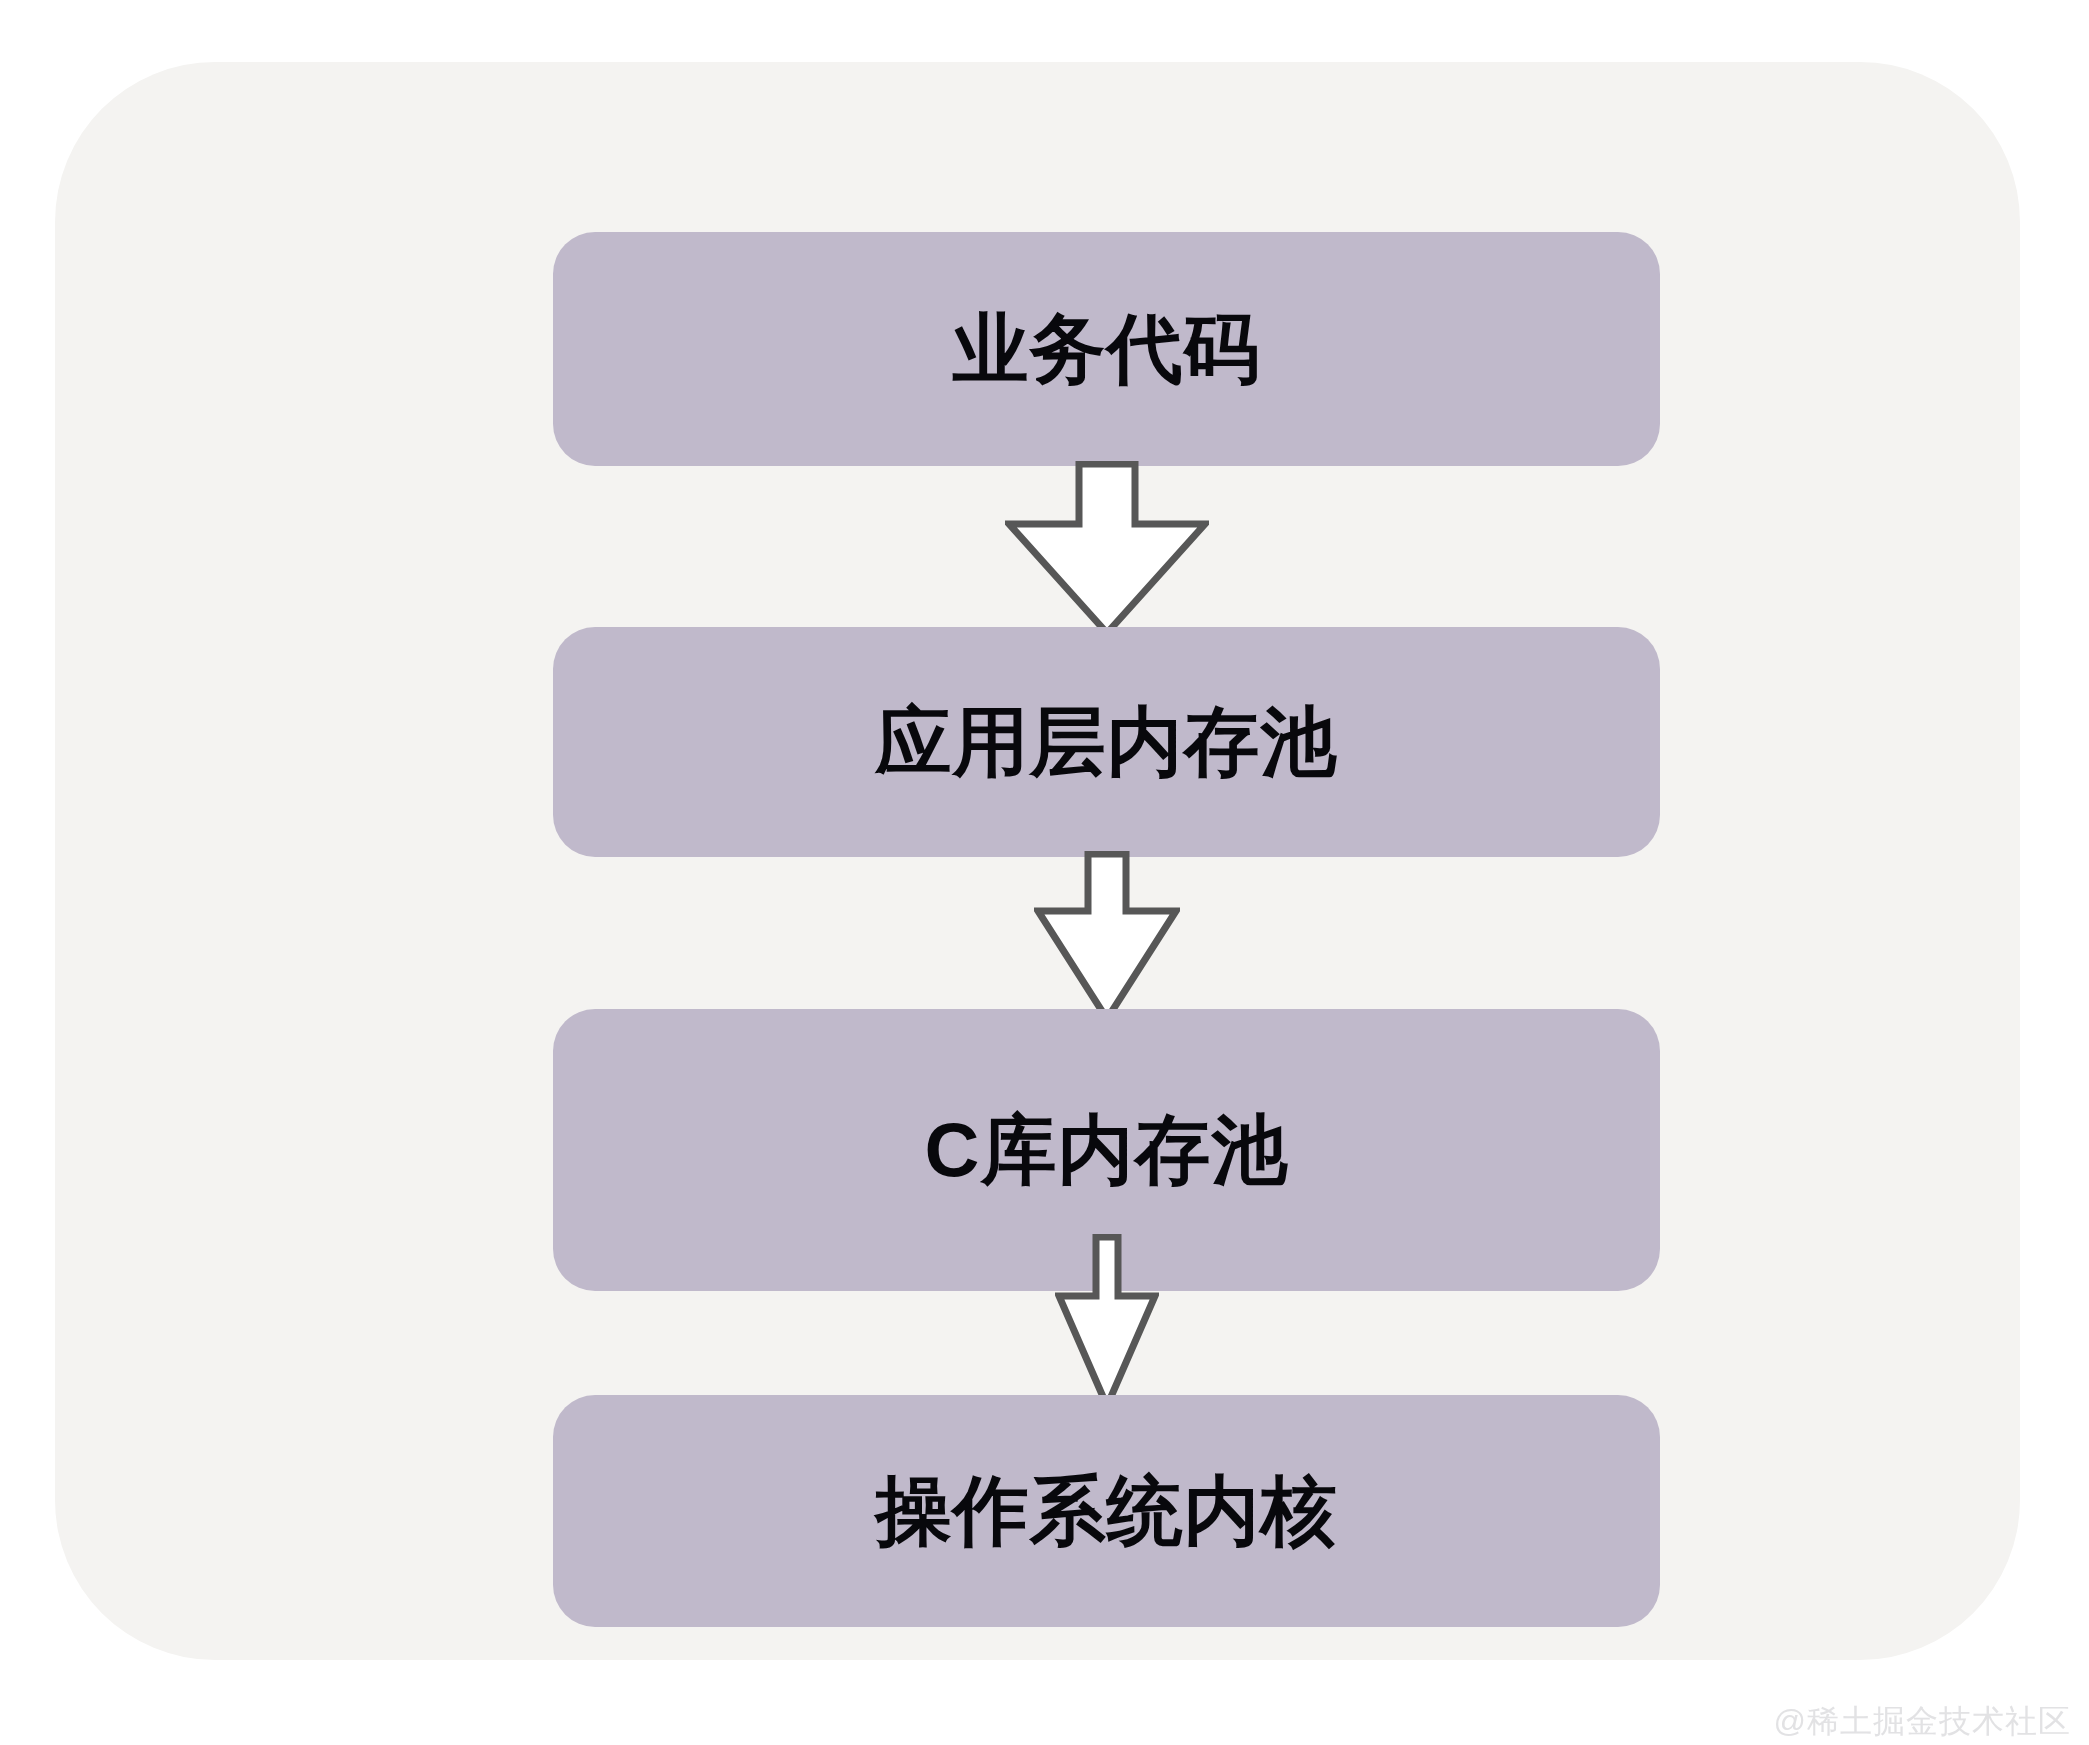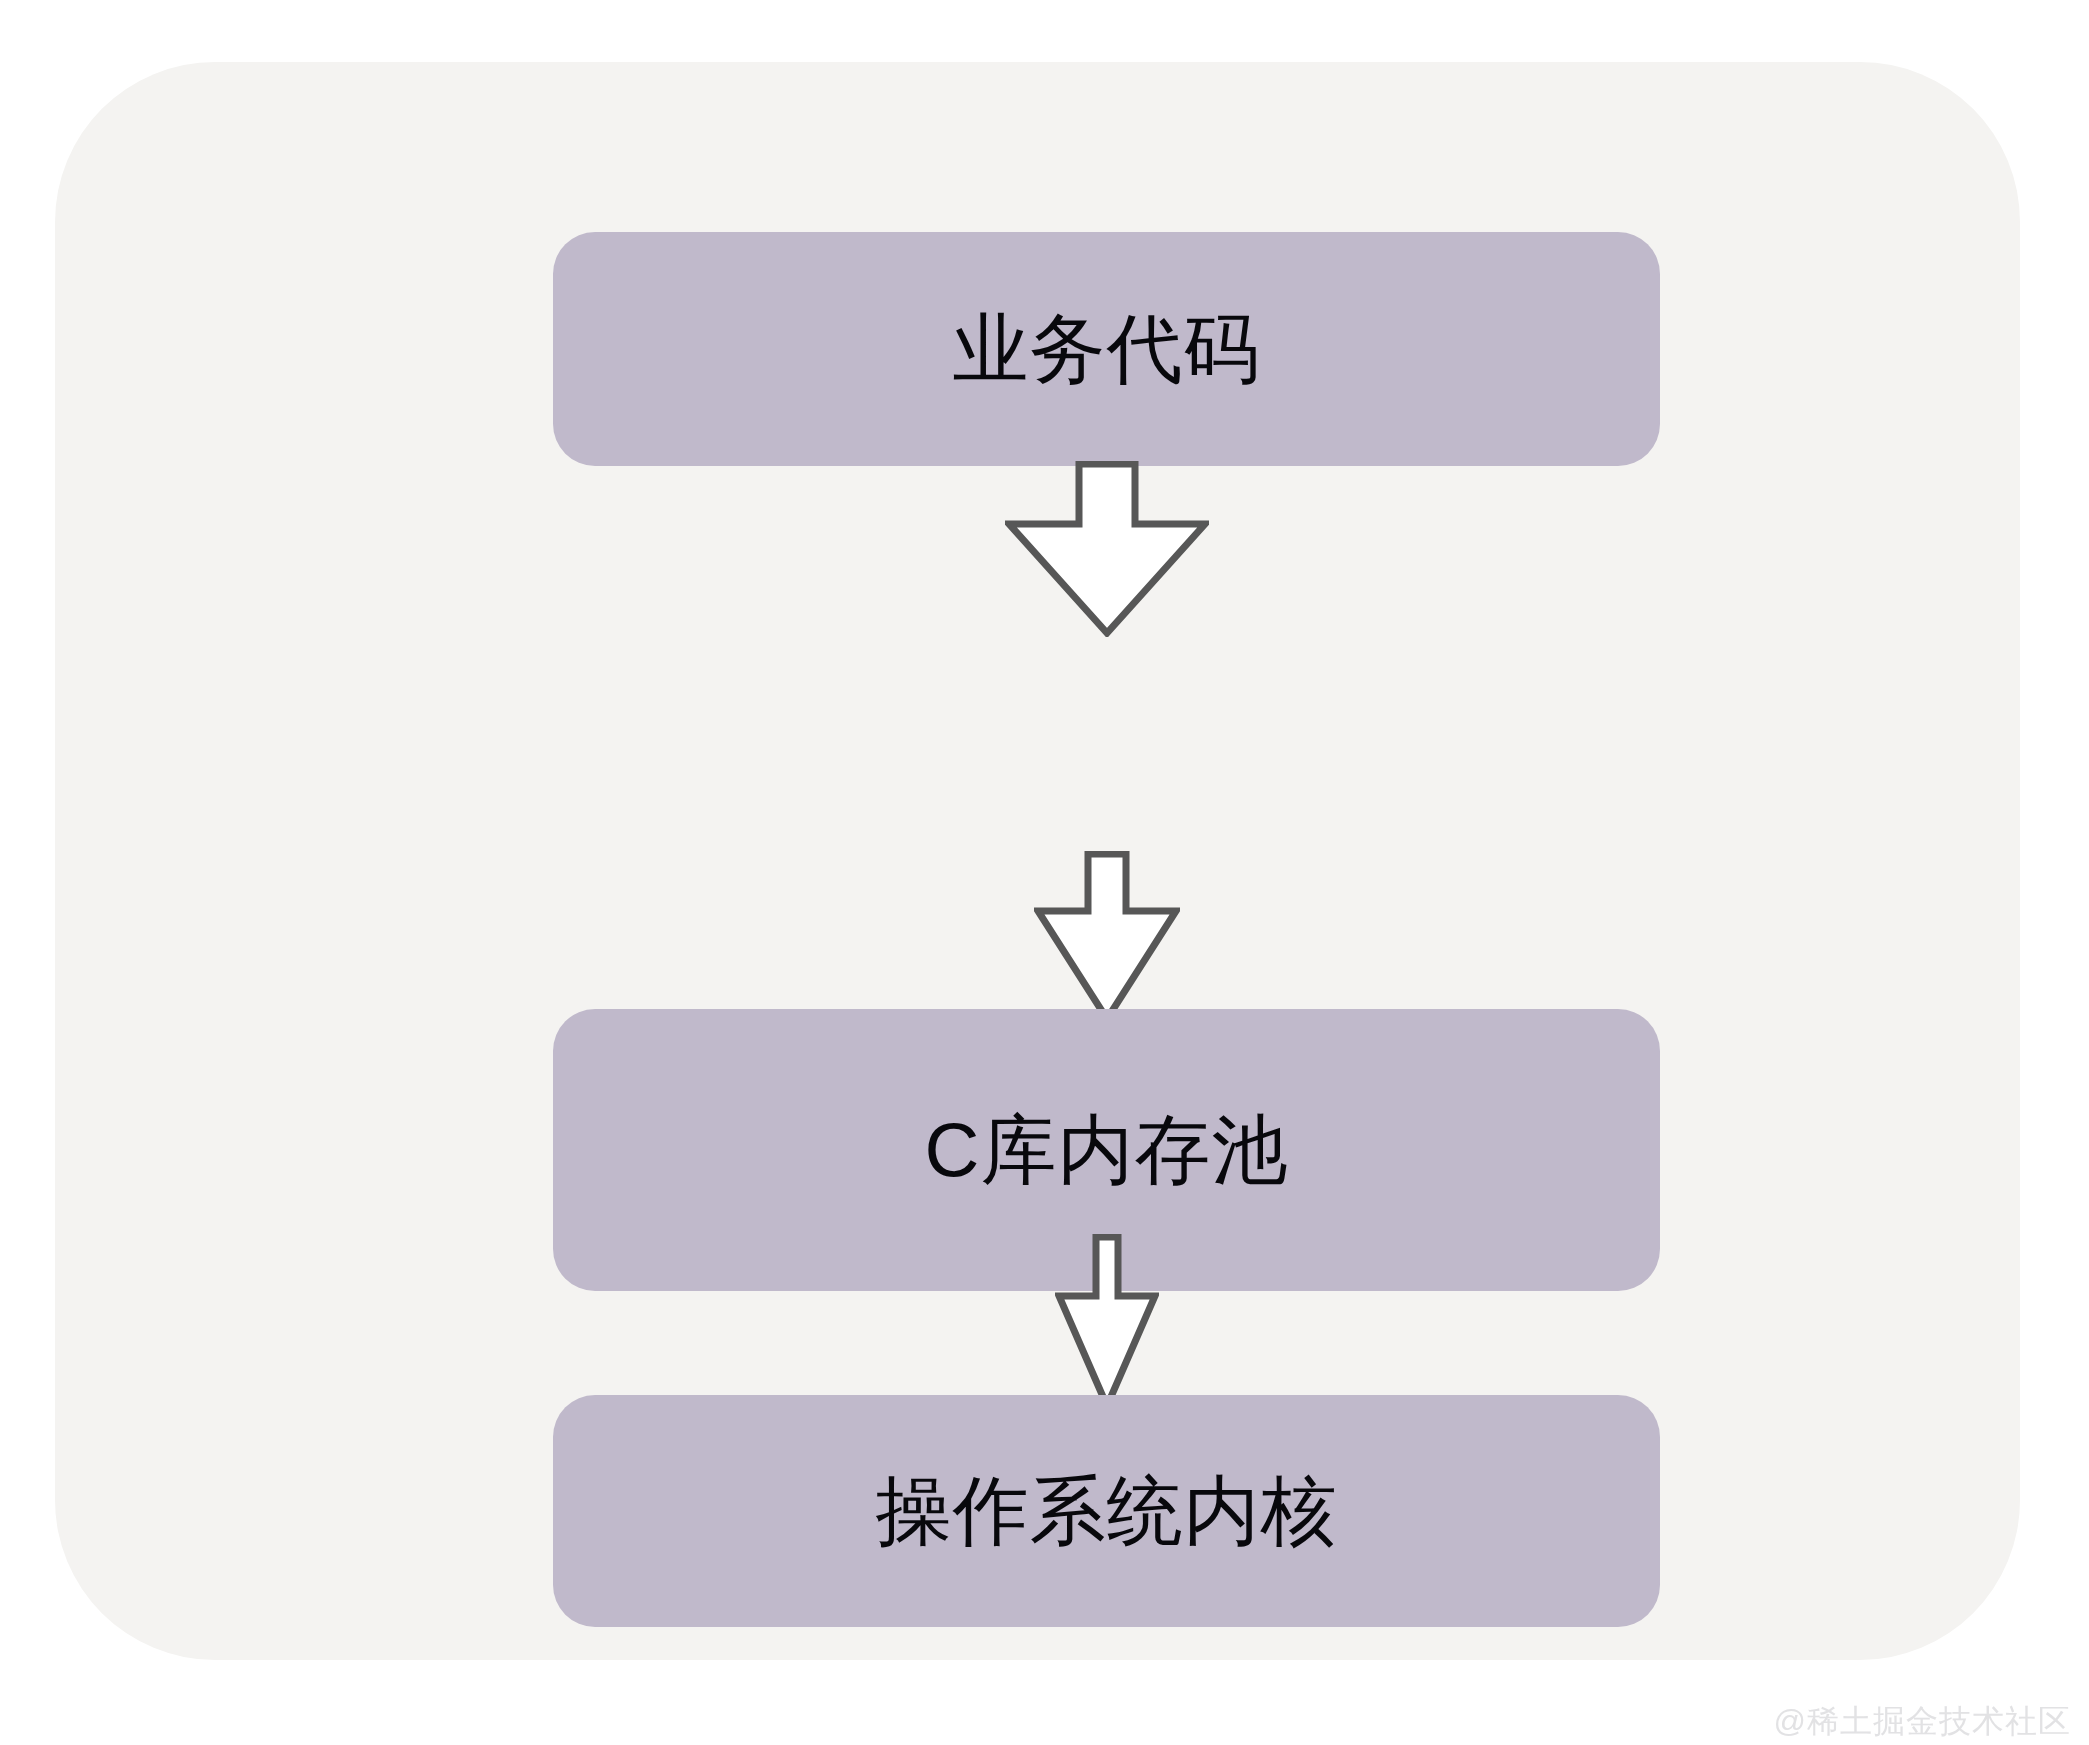--- a/index.html
+++ b/index.html
@@ -50,21 +50,21 @@
   .layer-box.box-1 { top: 170px;  height: 234px; }
   .layer-box.box-2 { top: 565px;  height: 230px; }
   .layer-box.box-3 { top: 947px;  height: 282px; text-align: center; }
   .layer-box.box-4 { top: 1333px; height: 232px; align-items: center; }
 
   .layer-label {
     color: #08080c;
     font-size: 76px;
     line-height: 1;
     letter-spacing: 1px;
-    font-weight: 400;
+    font-weight: 700;
     white-space: nowrap;
     user-select: none;
   }
 
   
   .flow-arrow {
     position: absolute;
     display: block;
   }
   .flow-arrow.arrow-1 { left: 950px;  top: 399px;  width: 204px; height: 176px; }
@@ -98,20 +98,23 @@
   <div id="panel">
 
     <div class="layer-box box-1">
       <span class="layer-label">业务代码</span>
     </div>
 
     <svg class="flow-arrow arrow-1" viewBox="0 0 204 176" preserveAspectRatio="none">
       <polygon points="74,3 130,3 130,63 200,63 102,172 4,63 74,63"></polygon>
     </svg>
 
+    <div class="layer-box box-2">
+      <span class="layer-label">应用层内存池</span>
+    </div>
 
     <svg class="flow-arrow arrow-2" viewBox="0 0 146 172" preserveAspectRatio="none">
       <polygon points="54,3 92,3 92,60 142,60 73,168 4,60 54,60"></polygon>
     </svg>
 
     <div class="layer-box box-3">
       <span class="layer-label">C库内存池</span>
     </div>
 
     <svg class="flow-arrow arrow-3" viewBox="0 0 104 176" preserveAspectRatio="none">

